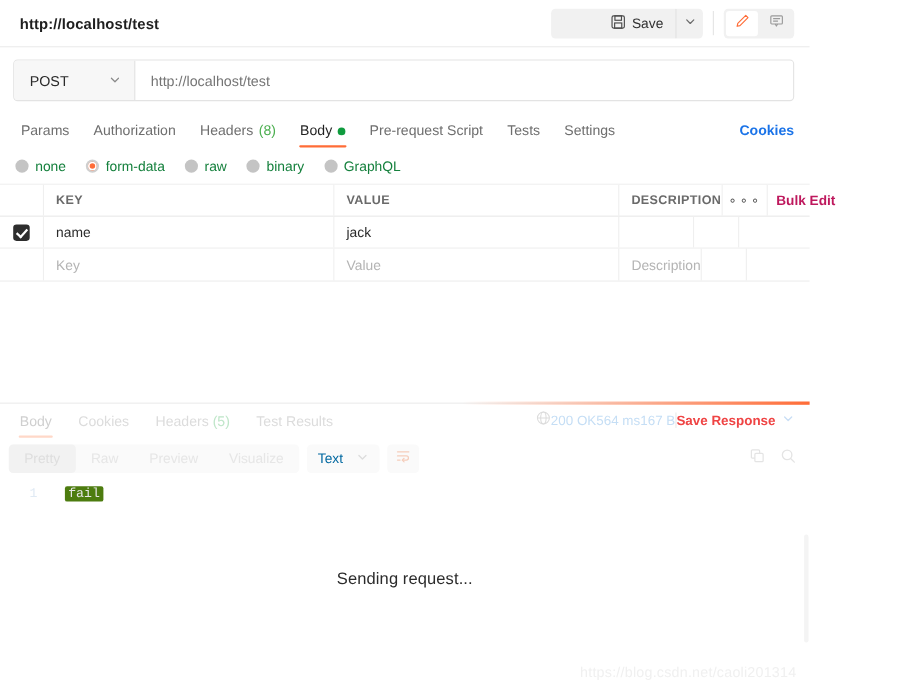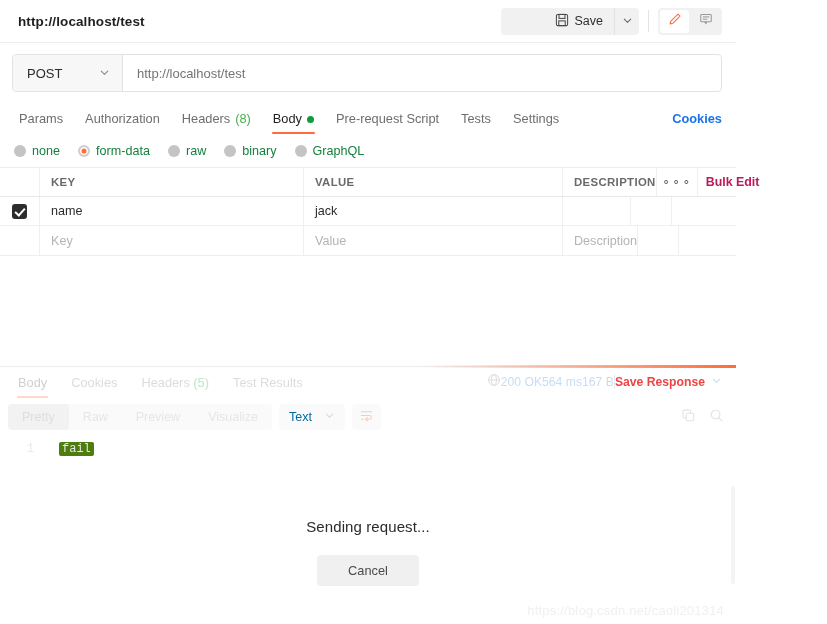--- a/index.html
+++ b/index.html
@@ -772,18 +772,17 @@
     <div class="code-line">
       <span class="gutter">1</span>
       <span class="code-txt">fail</span>
     </div>
   </div>
 
   <div class="scroll-rail"></div>
 
   <div class="overlay">
     <div class="overlay-text">Sending request...</div>
-    <button class="cancel-btn">Cancel</button>
   </div>
 
   <div class="watermark">https://blog.csdn.net/caoli201314</div>
 
 </div>
 
 </body></html>

